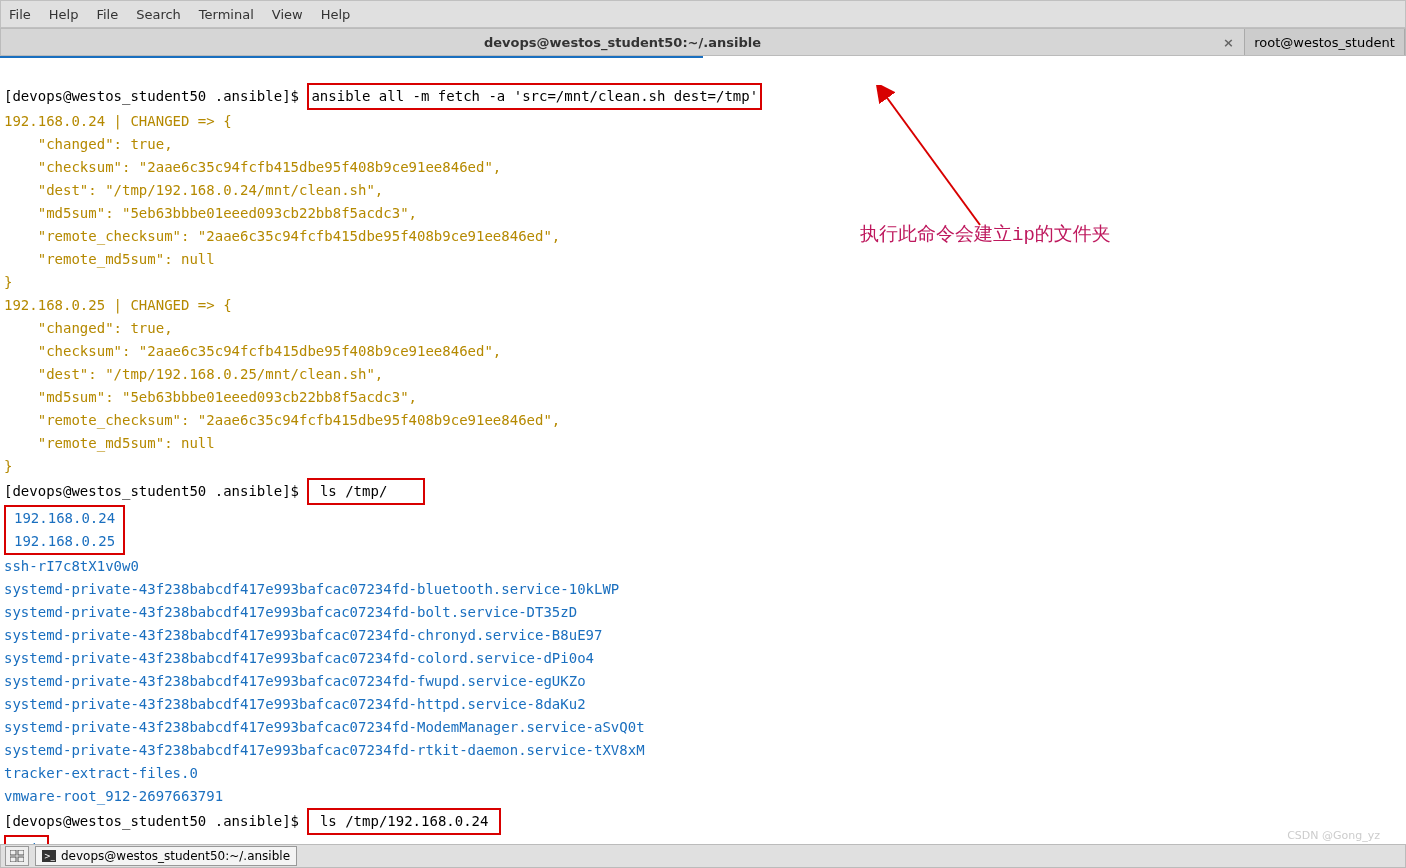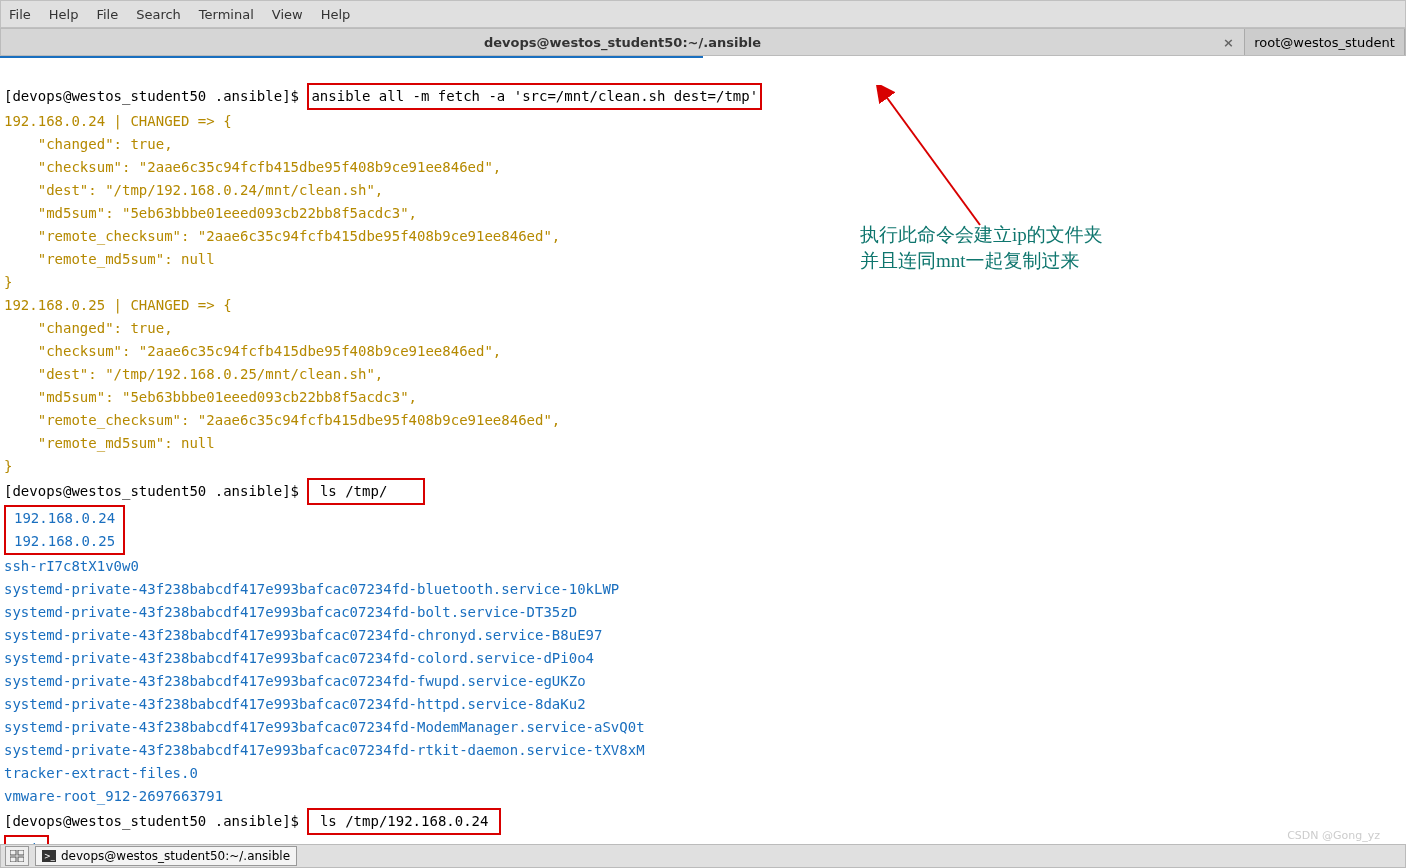--- a/index.html
+++ b/index.html
@@ -75,22 +75,22 @@
   border: 2px solid #d80000;
   padding: 0 8px;
   display: inline-block;
 }
 .arrow {
   position: absolute;
   pointer-events: none;
 }
 .annot {
   position: absolute;
-  color: #0f766e;
-  font-family: Liberation Serif, serif;
+  color: #be185d;
+  font-family: Liberation Mono, monospace;
   font-size: 19px;
   line-height: 26px;
 }
 .bottombar {
   position: absolute;
   bottom: 0;
   left: 0;
   right: 0;
   height: 24px;
   background: #e0e0e0;
@@ -193,21 +193,20 @@
   <defs>
     <marker id="ah" markerWidth="10" markerHeight="10" refX="2" refY="5" orient="auto">
       <path d="M0,0 L10,5 L0,10 Z" fill="#d80000"></path>
     </marker>
   </defs>
   <line x1="110" y1="140" x2="15" y2="10" stroke="#d80000" stroke-width="2" marker-end="url(#ah)"></line>
 </svg>
 
 <div class="annot" style="left:860px; top:222px;">
   <div>执行此命令会建立ip的文件夹</div>
-  <div>并且连同mnt一起复制过来</div>
 </div>
 
 <div class="bottombar">
   <div class="btn">
     <svg width="14" height="12" viewBox="0 0 14 12">
         <rect x="0" y="0" width="6" height="5" fill="none" stroke="#555"></rect>
         <rect x="8" y="0" width="6" height="5" fill="none" stroke="#555"></rect>
         <rect x="0" y="7" width="6" height="5" fill="none" stroke="#555"></rect>
         <rect x="8" y="7" width="6" height="5" fill="none" stroke="#555"></rect>
       </svg>

